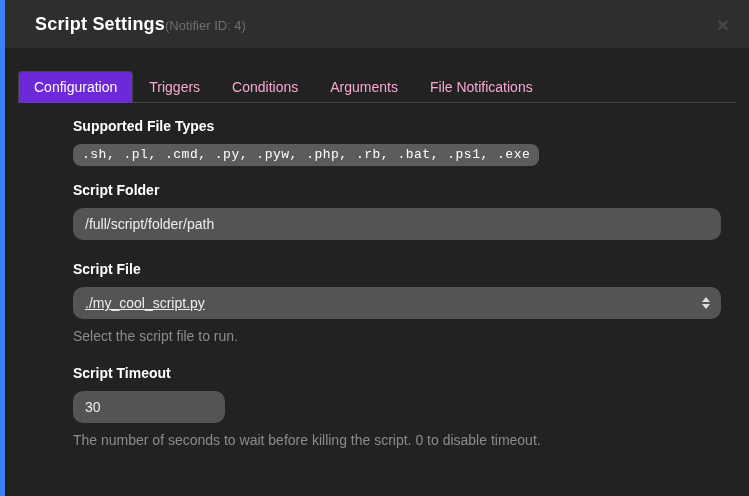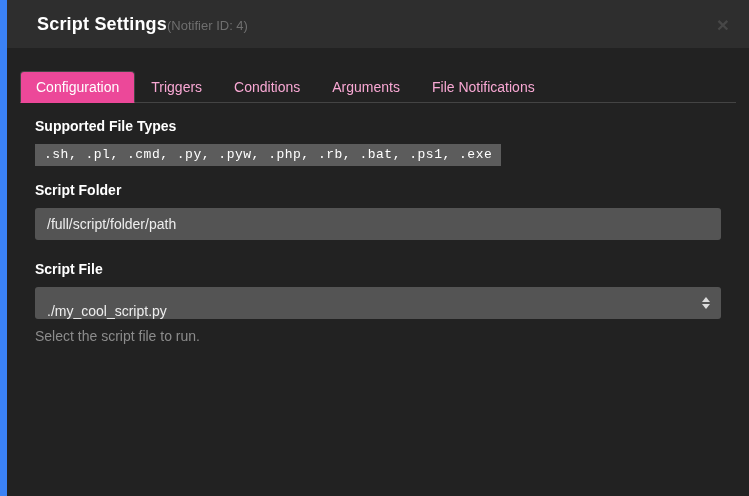--- a/index.html
+++ b/index.html
@@ -6,21 +6,21 @@
   html, body { margin: 0; padding: 0; }
   body {
     width: 749px; height: 496px;
     background: #222222;
     font-family: "Liberation Sans", sans-serif;
     overflow: hidden;
   }
   .modal {
     width: 749px; height: 496px;
     background: #222222;
-    border-left: 7px solid #3b82f6;
+    border-left: 5px solid #3b82f6;
   }
   
   .modal-header {
     height: 48px;
     background: #2e2e2e;
     display: flex;
     align-items: center;
     padding: 0 20px 0 30px;
     position: relative;
   }
@@ -63,64 +63,65 @@
     font-size: 14px;
     line-height: 16px;
     color: #f9a8d4;
     text-decoration: none;
     border: 1px solid transparent;
     border-radius: 4px 4px 0 0;
     cursor: pointer;
   }
   .nav-tabs li.active a {
     color: #ffffff;
-    background: #ec4899;
+    background: #6d28d9;
     border-color: #444444 #444444 transparent #444444;
   }
   .tab-content { padding: 15px 15px 0 15px; }
   
-  .form-group { margin-bottom: 21px; }
+  .form-group { margin-bottom: 21px; margin-left: 40px; }
   .form-group.compact { margin-bottom: 16px; }
   .control-label {
     display: block;
     color: #ffffff;
     font-size: 14px;
     font-weight: bold;
     margin-bottom: 10px;
     line-height: 16px;
   }
   .badge-code {
     display: inline-block;
     background: #5c5c5c;
     color: #ffffff;
     font-family: "Liberation Mono", monospace;
     font-size: 13px;
     line-height: 16px;
     padding: 3px 9px;
-    border-radius: 0;
+    border-radius: 8px;
     letter-spacing: 0.5px;
   }
   .form-control {
     display: block;
     width: 100%;
     height: 32px;
     background: #545454;
     border: none;
-    border-radius: 3px;
+    border-radius: 10px;
     color: #eeeeee;
     font-size: 14px;
-    padding: 16px 12px;
+    padding: 8px 12px;
     font-family: "Liberation Sans", sans-serif;
   }
   .timeout { width: 152px; }
   .select-control {
     position: relative;
     display: flex;
     align-items: flex-start;
     cursor: pointer;
+    text-decoration: underline;
   }
   .select-arrows {
     position: absolute;
     right: 11px;
     top: 50%;
     transform: translateY(-50%);
     display: flex;
     flex-direction: column;
     gap: 2px;
   }
@@ -191,16 +192,21 @@
         <div class="form-control select-control">
           <span>./my_cool_script.py</span>
           <span class="select-arrows">
             <span class="arrow-up"></span>
             <span class="arrow-down"></span>
           </span>
         </div>
         <div class="help-block">Select the script file to run.</div>
       </div>
 
+      <div class="form-group">
+        <label class="control-label">Script Timeout</label>
+        <input type="text" class="form-control timeout" value="30" style="">
+        <div class="help-block">The number of seconds to wait before killing the script. 0 to disable timeout.</div>
+      </div>
 
     </div>
   </div>
 </div>
 
 </body></html>

